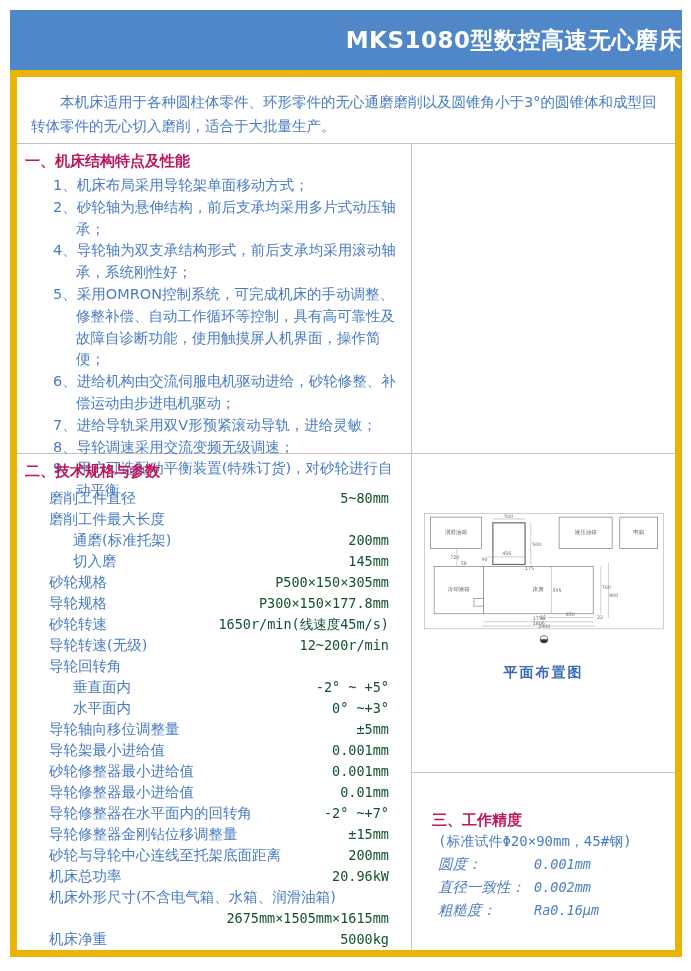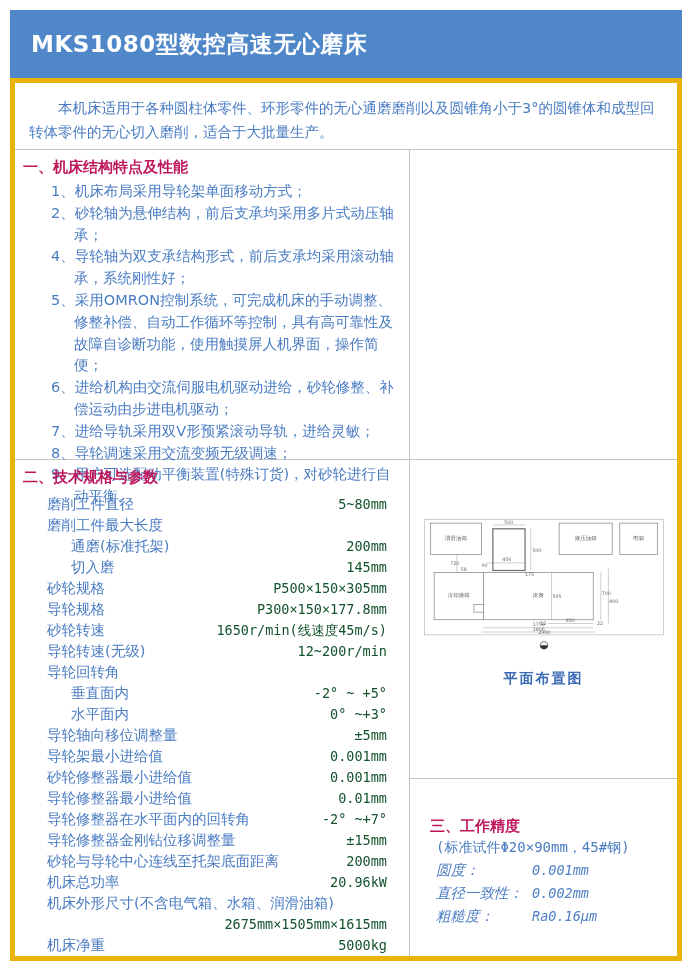--- a/index.html
+++ b/index.html
@@ -1,23 +1,23 @@
 <!DOCTYPE html>
 <html><head>
 <meta charset="utf-8">
 <style>
   * { margin:0; padding:0; box-sizing:border-box; }
   html,body { width:691px; height:971px; background:#ffffff; }
   body { font-family:"DejaVu Sans", sans-serif; color:#4a7cc2; position:relative; }
   .doc { position:absolute; left:10px; top:10px; width:672px; }
 
-  .hdr { height:68px; background:#4f87c9; display:flex; align-items:center; padding-left:21px; }
+  .hdr { height:60px; background:#4f87c9; display:flex; align-items:center; padding-left:21px;justify-content:flex-end; }
   .hdr .title { color:#ffffff; font-size:23px; font-weight:bold; letter-spacing:0.5px; }
 
-  .body-table { border:5px solid #eab308; background:#ffffff; }
+  .body-table { border:7px solid #eab308; background:#ffffff; }
 
   .intro { height:67px; border-bottom:1px solid #c4c4c4; padding:13px 16px 0 14px; }
   .intro p { font-size:14.5px; line-height:24px; text-indent:2em; }
 
   .row1 { display:flex; height:310px; border-bottom:1px solid #c4c4c4; }
   .row2 { display:flex; height:496px; }
   .cell-left { width:395px; border-right:1px solid #c4c4c4; }
   .cell-right { flex:1; }
 
   .sec-heading { font-weight:bold; color:#be185d; font-size:15px; }

